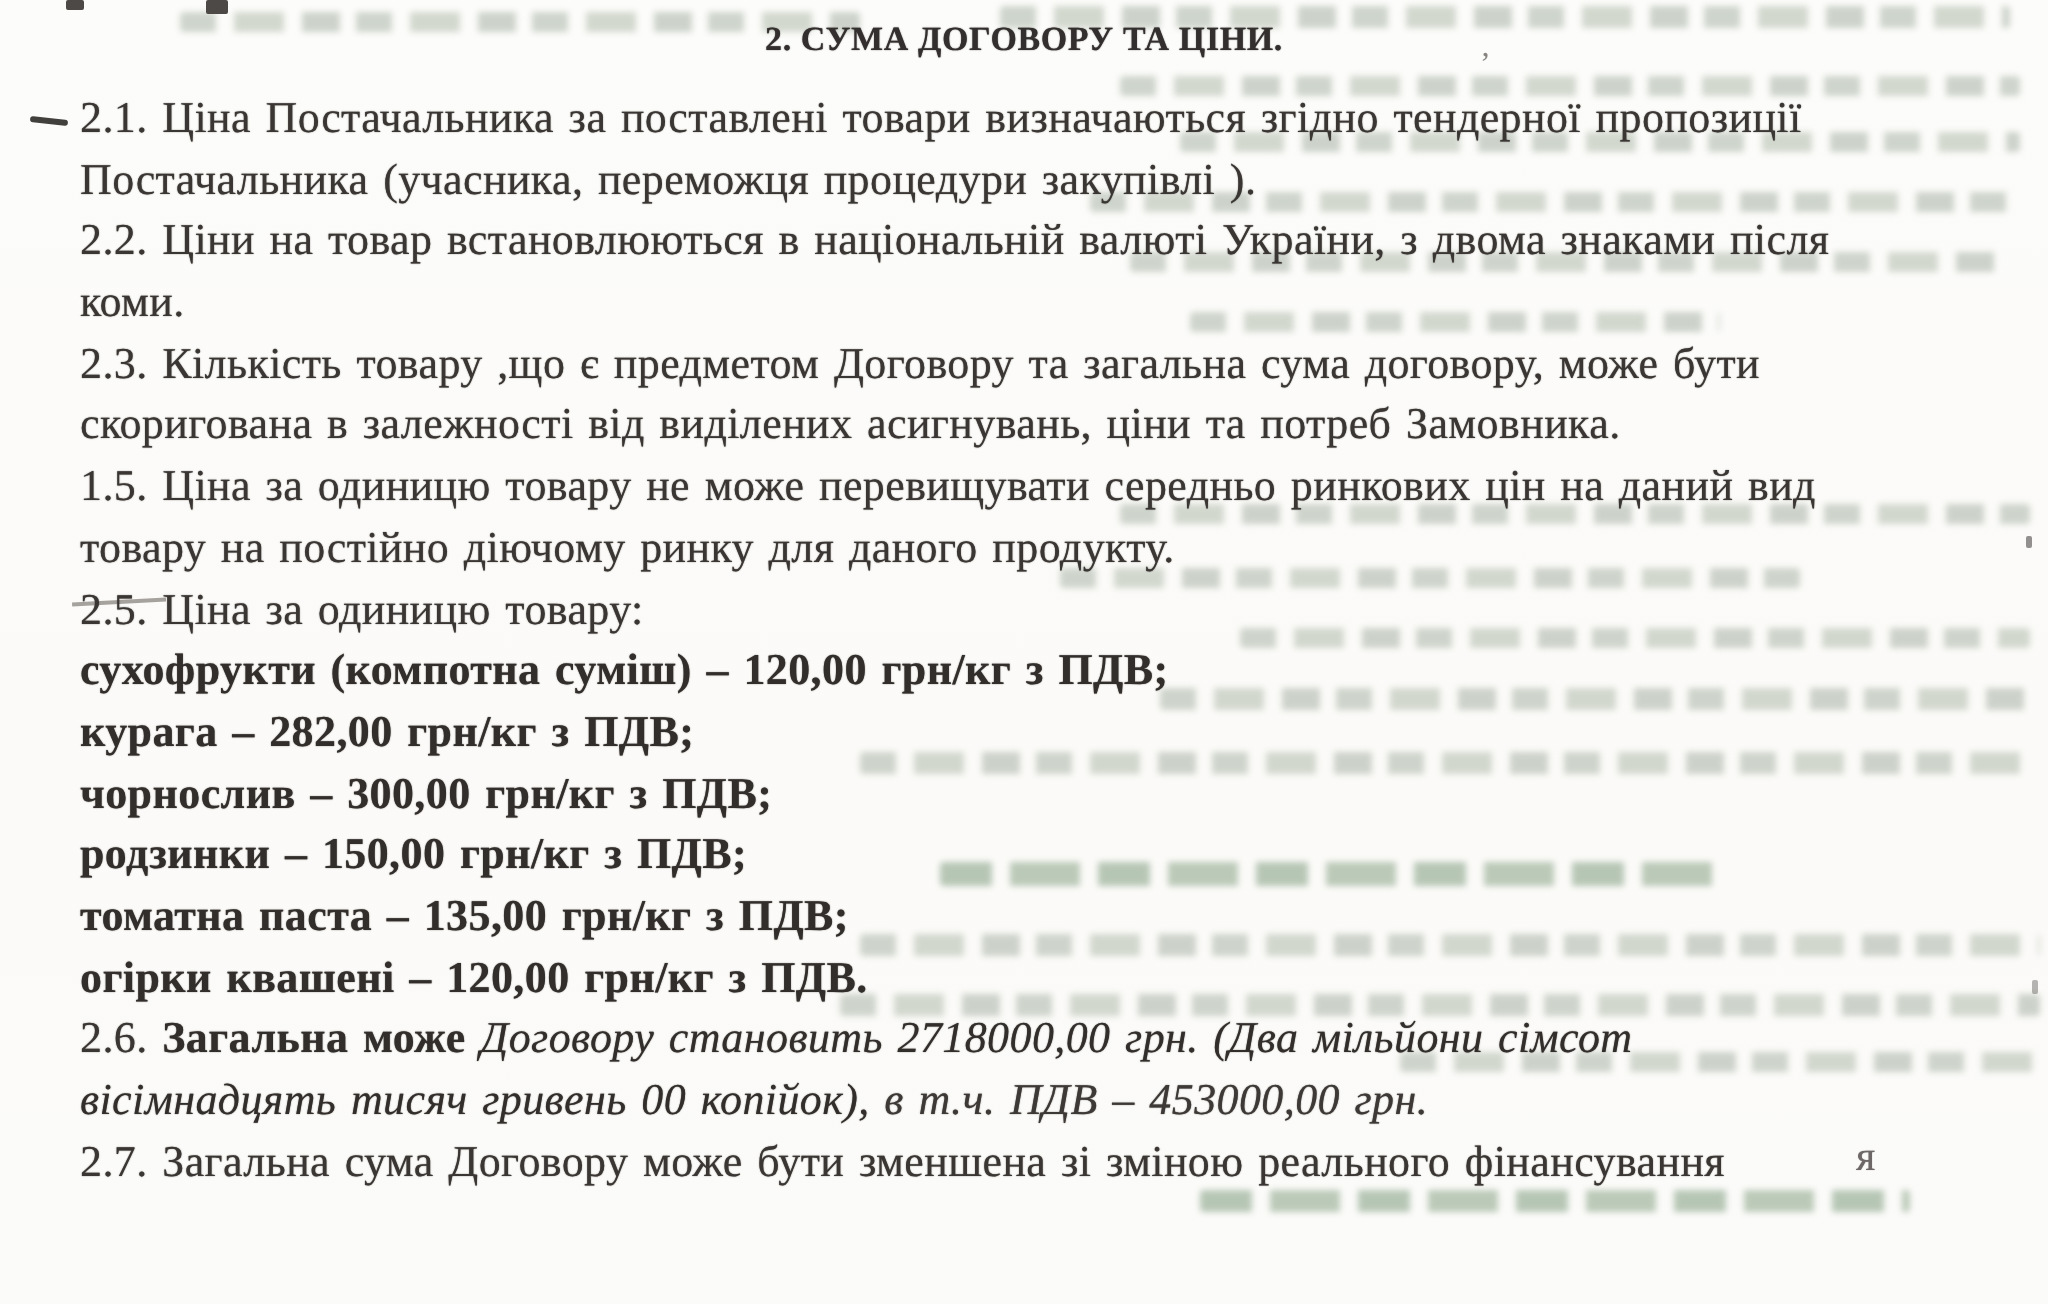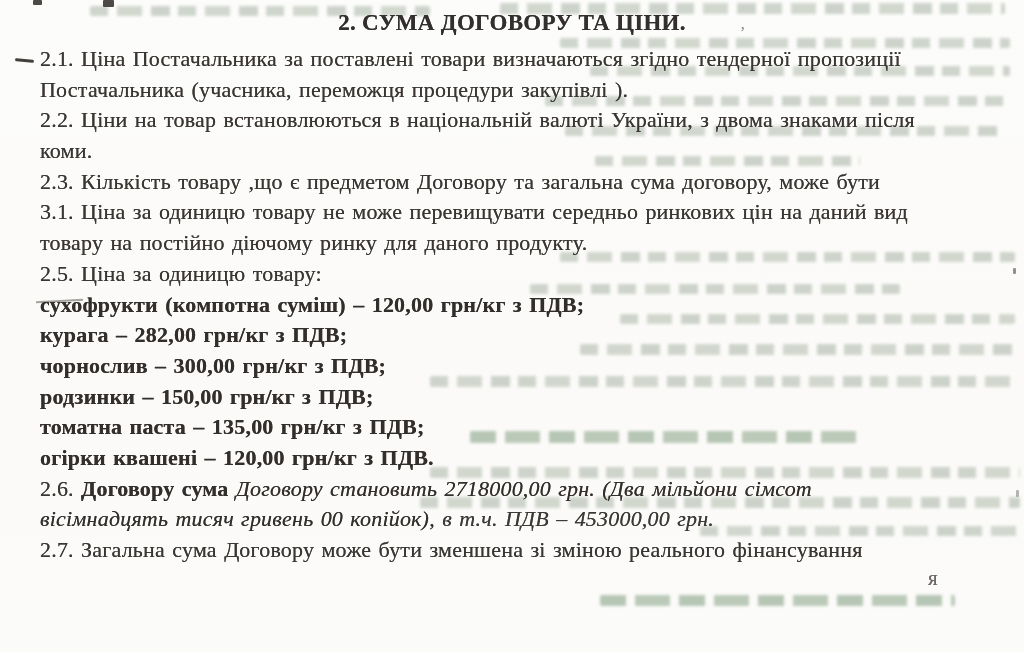--- a/index.html
+++ b/index.html
@@ -6,21 +6,21 @@
   body{
     width:1024px;height:652px;overflow:hidden;position:relative;
     background:#fcfbf9;
     font-family:"Liberation Serif","DejaVu Serif",serif;
   }
   .page{position:absolute;inset:0;background:linear-gradient(180deg,#fcfcfa 0%,#fbfaf8 60%,#fbfbf9 100%);}
   
   .doc{position:absolute;left:0;top:0;width:1024px;color:#3a3634;}
   .title{
     position:absolute;top:10px;left:0;width:1024px;text-align:center;
-    font-weight:bold;font-size:23px;color:#332f2e;letter-spacing:.3px;
+    font-weight:bold;font-size:17px;color:#332f2e;letter-spacing:.3px;
     text-shadow:0 0 .6px rgba(50,45,42,.9);
   }
   .lines{position:absolute;left:40px;top:44px;width:980px;}
   .line{height:30.7px;line-height:30.7px;white-space:nowrap;font-size:22px;letter-spacing:.2px;word-spacing:1.6px;}
   .line span{text-shadow:0 0 .6px rgba(55,50,46,.85);}
   .b{font-weight:bold;color:#322e2c;margin-top:39px;}
   .bi{font-weight:normal;font-style:italic;color:#322e2c;}
   .i{font-style:italic;color:#3d3937;margin-top:24px;}
   
   .bleed{
@@ -71,26 +71,27 @@
 <div class="edge-letter">я</div>
 
 <div class="doc">
   <div class="title">2. СУМА ДОГОВОРУ ТА ЦІНИ.</div>
   <div class="lines">
     <div class="line"><span>2.1. Ціна Постачальника за поставлені товари визначаються згідно тендерної пропозиції</span></div>
     <div class="line"><span>Постачальника (учасника, переможця процедури закупівлі ).</span></div>
     <div class="line"><span>2.2. Ціни на товар встановлюються в національній валюті України, з двома знаками після</span></div>
     <div class="line"><span>коми.</span></div>
     <div class="line"><span>2.3. Кількість товару ,що є предметом Договору та загальна сума договору, може бути</span></div>
-    <div class="line"><span>3.1. Ціна за одиницю товару не може перевищувати середньо ринкових цін на даний вид</span></div>
+    <div class="line"><span>скоригована в залежності від виділених асигнувань, ціни та потреб Замовника.</span></div>
+    <div class="line"><span>1.5. Ціна за одиницю товару не може перевищувати середньо ринкових цін на даний вид</span></div>
     <div class="line"><span>товару на постійно діючому ринку для даного продукту.</span></div>
     <div class="line"><span>2.5. Ціна за одиницю товару:</span></div>
     <div class="line"><span class="b">сухофрукти (компотна суміш) – 120,00 грн/кг з ПДВ;</span></div>
     <div class="line"><span class="b">курага – 282,00 грн/кг з ПДВ;</span></div>
     <div class="line"><span class="b">чорнослив – 300,00 грн/кг з ПДВ;</span></div>
     <div class="line"><span class="b">родзинки – 150,00 грн/кг з ПДВ;</span></div>
     <div class="line"><span class="b">томатна паста – 135,00 грн/кг з ПДВ;</span></div>
     <div class="line"><span class="b">огірки квашені –  120,00 грн/кг з ПДВ.</span></div>
-    <div class="line"><span>2.6. </span><span class="b">Договору сума </span><span class="bi">Договору становить 2718000,00 грн. (Два мільйони сімсот</span></div>
+    <div class="line"><span>2.6. </span><span class="b">Загальна може </span><span class="bi">Договору становить 2718000,00 грн. (Два мільйони сімсот</span></div>
     <div class="line"><span class="bi">вісімнадцять тисяч гривень 00 копійок), </span><span class="i">в т.ч. ПДВ – 453000,00 грн.</span></div>
     <div class="line"><span>2.7. Загальна сума Договору може бути зменшена зі зміною реального фінансування</span></div>
   </div>
 </div>
 
 </body></html>

